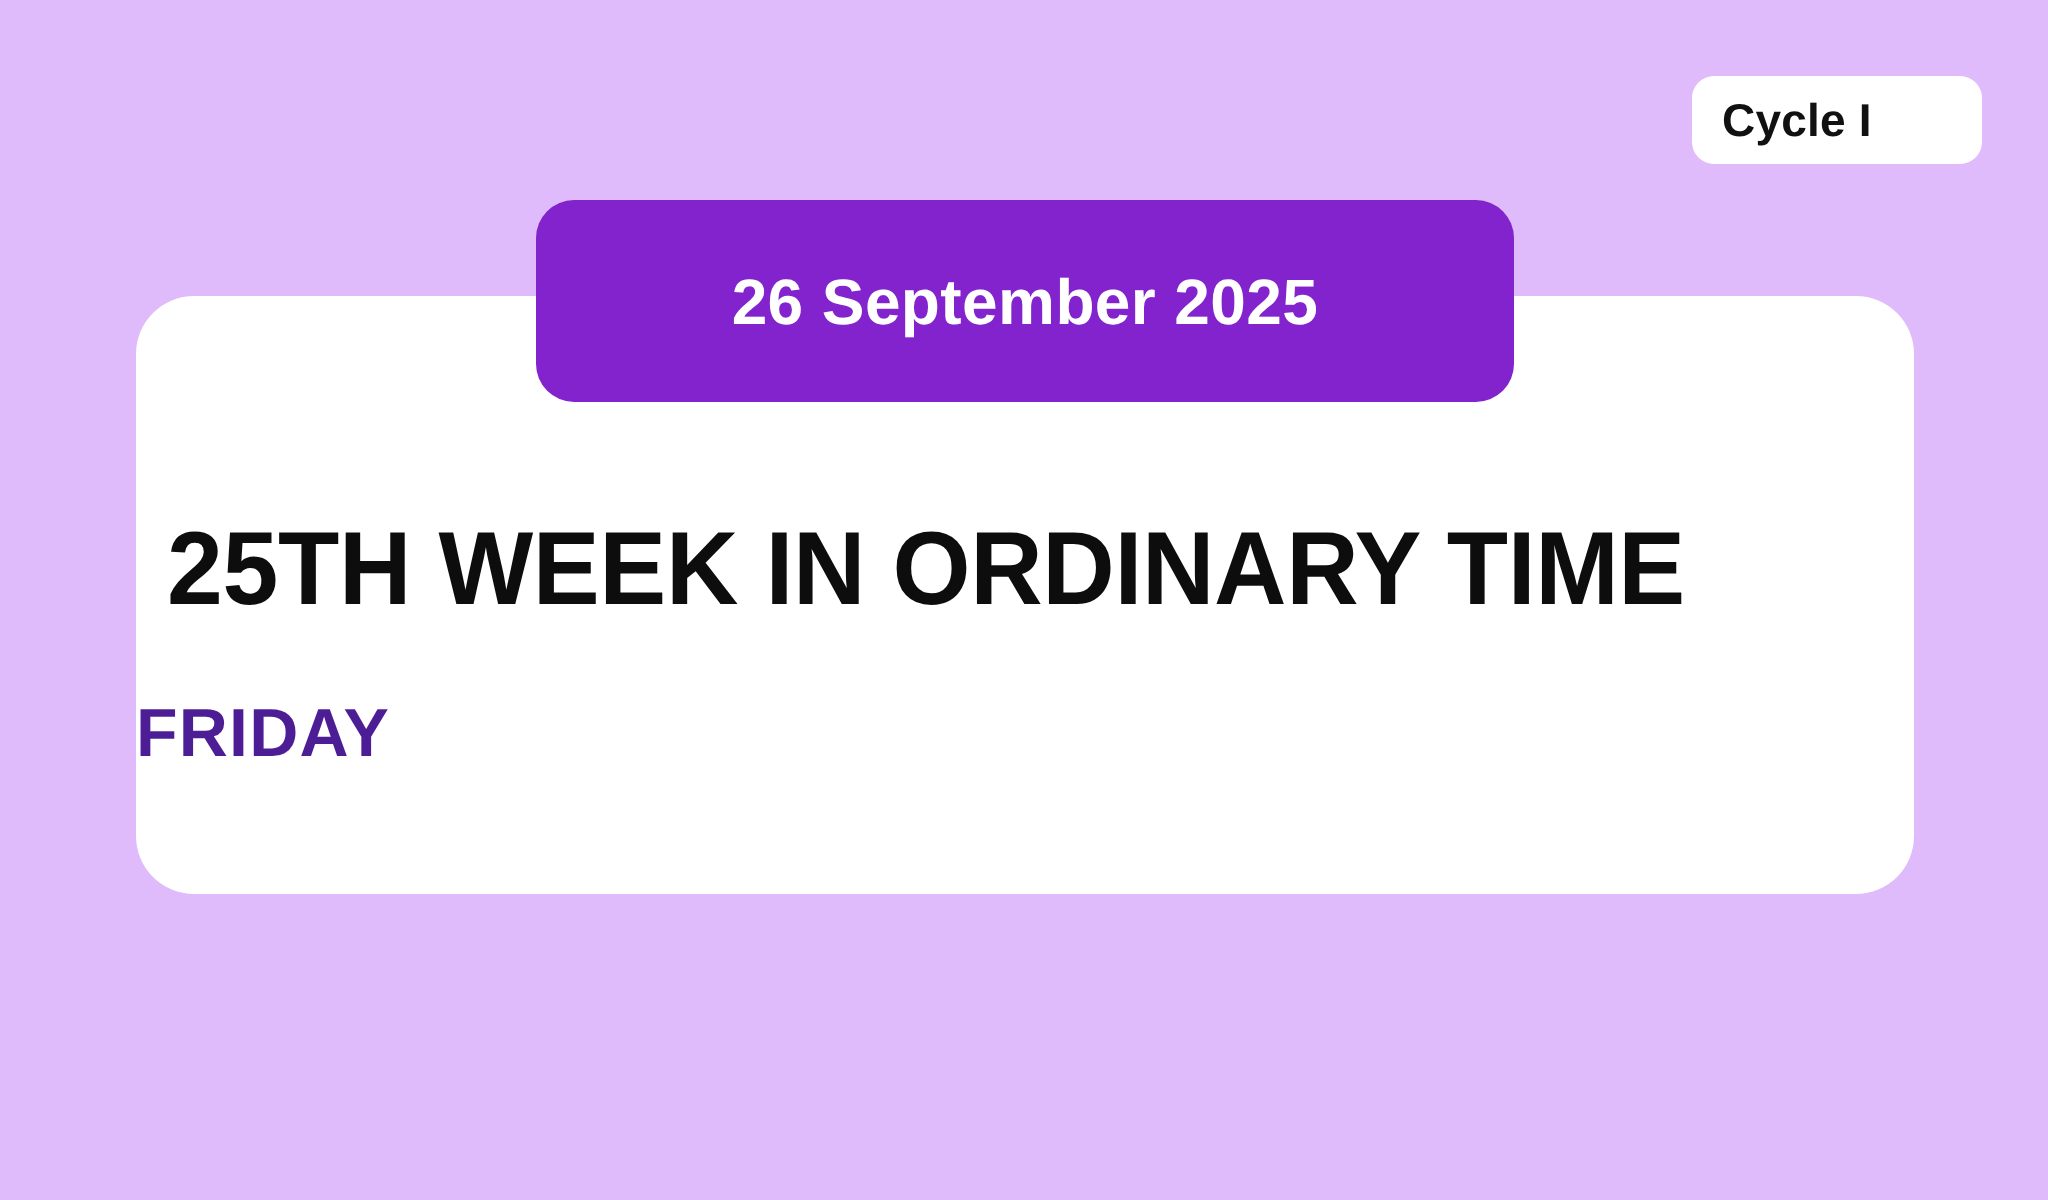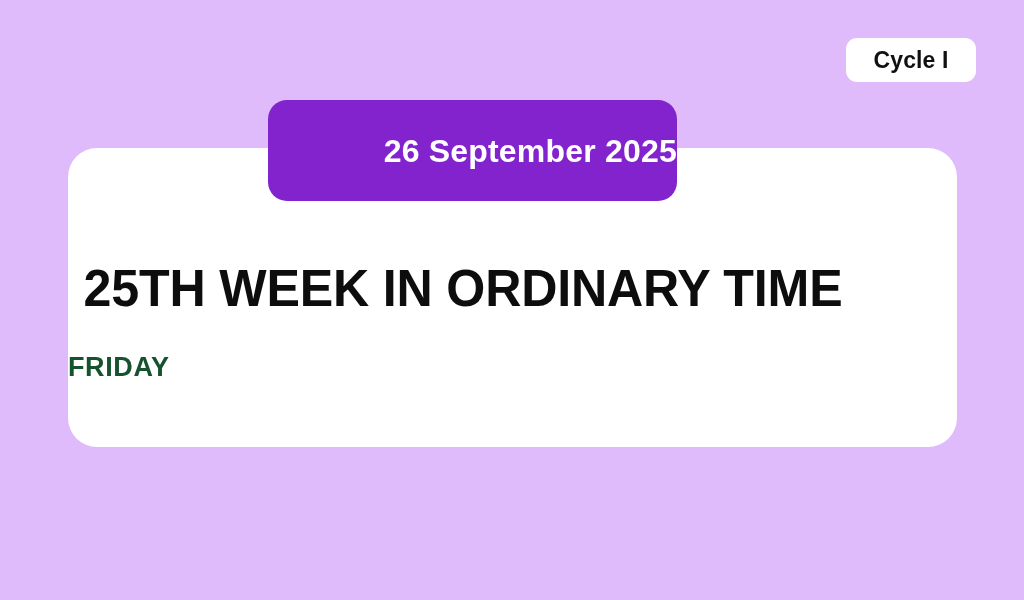--- a/index.html
+++ b/index.html
@@ -24,21 +24,22 @@
   .cycle-badge {
     position: absolute;
     left: 846px;
     top: 38px;
     width: 130px;
     height: 44px;
     background: #ffffff;
     border-radius: 11px;
     display: flex;
     align-items: center;
-    justify-content: center;
+    justify-content: flex-start;
+    padding-left: 15px;
   }
   .cycle-badge-label {
     font-size: 23px;
     font-weight: 700;
     color: #111111;
     letter-spacing: 0.1px;
     line-height: 1;
     white-space: nowrap;
   }
 
@@ -51,27 +52,27 @@
     height: 299px;
     background: #ffffff;
     border-radius: 29px;
   }
 
   
   .date-banner {
     position: absolute;
     left: 268px;
     top: 100px;
-    width: 409px;
+    width: 489px;
     height: 101px;
     background: #8223ce;
     border-radius: 19px;
     display: flex;
     align-items: center;
-    justify-content: flex-end;
+    justify-content: center;
   }
   .date-banner-label {
     font-size: 32px;
     font-weight: 700;
     color: #ffffff;
     letter-spacing: 0.2px;
     line-height: 1;
     white-space: nowrap;
   }
 
@@ -93,23 +94,23 @@
     font-weight: 700;
     color: #0d0d0d;
     text-transform: uppercase;
     letter-spacing: -0.2px;
     line-height: 1.04;
     white-space: nowrap;
     transform: scaleX(0.965);
     margin: 0 0 38px 0;
   }
   .weekday {
-    font-size: 27px;
+    font-size: 34px;
     font-weight: 700;
-    color: #14532d;
+    color: #4c1d95;
     text-transform: uppercase;
     letter-spacing: 0.6px;
     line-height: 1;
     white-space: nowrap;
     margin: 0;
   }
 </style>
 </head>
 <body>
 

